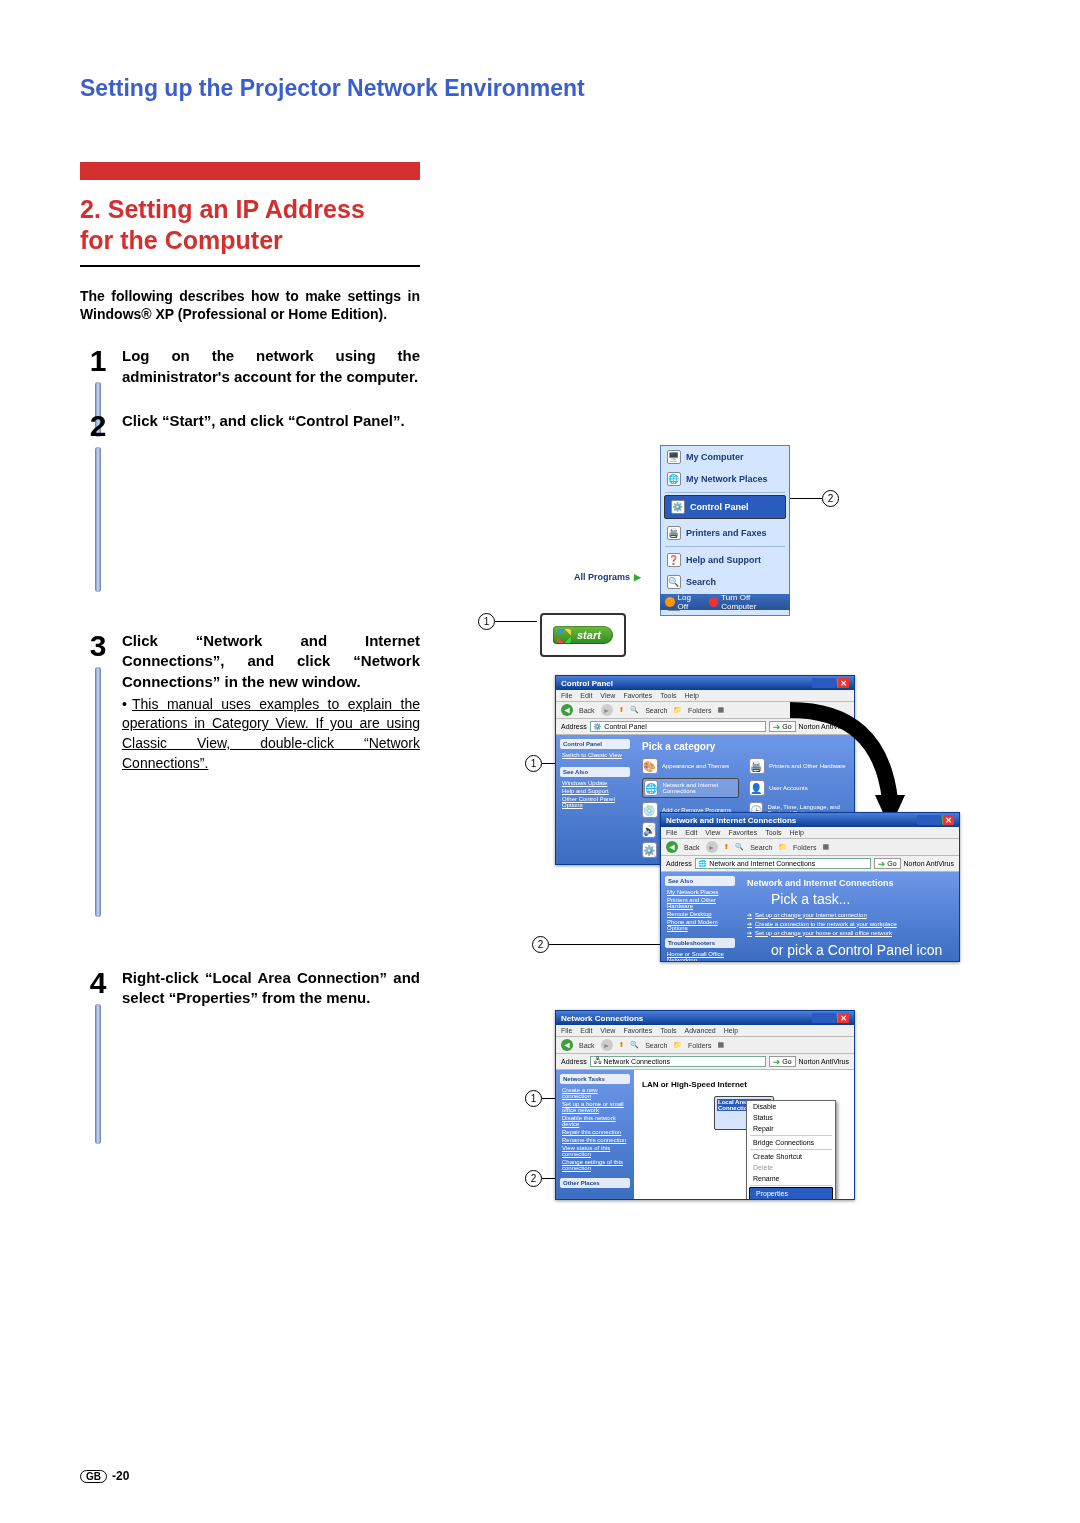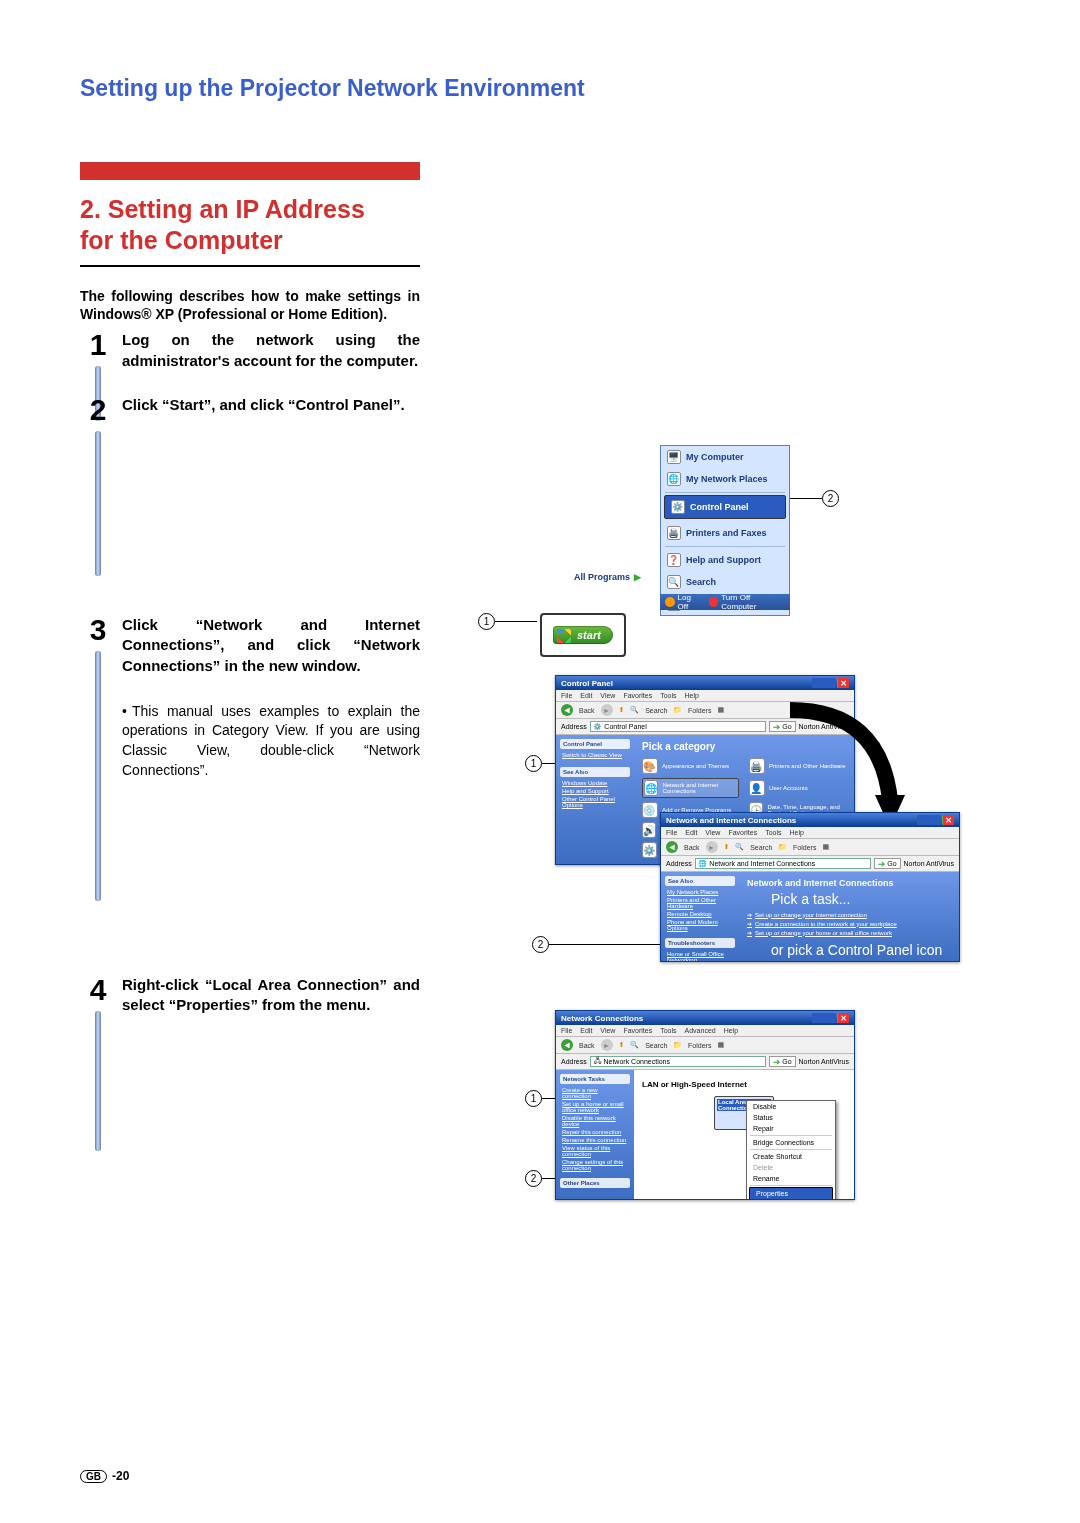--- a/index.html
+++ b/index.html
@@ -36,21 +36,21 @@
     height: 2px;
     background: #000;
     margin-top: 8px;
     margin-bottom: 20px;
   }
   .intro-text {
     font-size: 14px;
     font-weight: bold;
     line-height: 1.35;
     width: 340px;
-    margin-bottom: 6px;
+    margin-bottom: 22px;
     text-align: justify;
   }
   .steps-col {
     width: 340px;
   }
   .step {
     position: relative;
     margin-bottom: 24px;
   }
   .step-num-wrap {
@@ -79,22 +79,23 @@
     font-size: 15px;
     font-weight: bold;
     line-height: 1.35;
     text-align: justify;
   }
   .step-note {
     margin-left: 42px;
     font-size: 14px;
     font-weight: normal;
     line-height: 1.4;
-    margin-top: 26px;
+    margin-top: 3px;
     text-align: justify;
+    text-decoration: underline;
   }
   .step-note .bullet {
     display: inline-block;
     width: 10px;
   }
 
   
   .shot {
     position: absolute;
     font-size: 8px;

